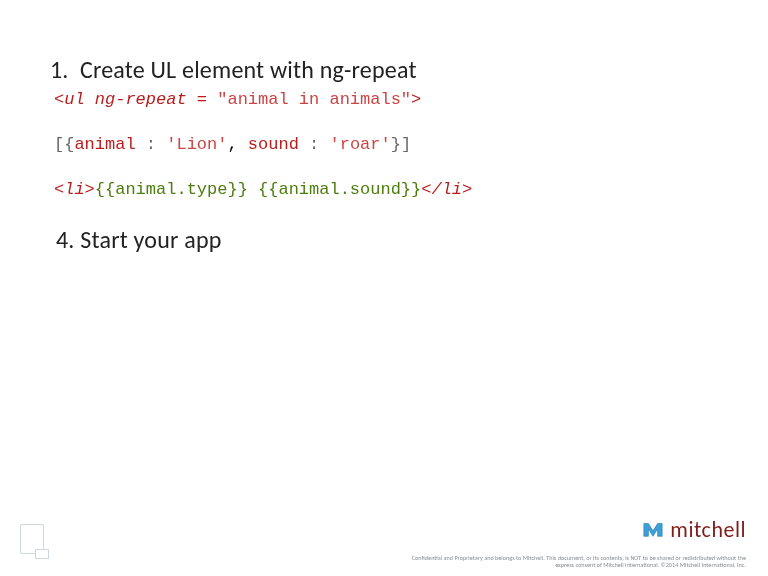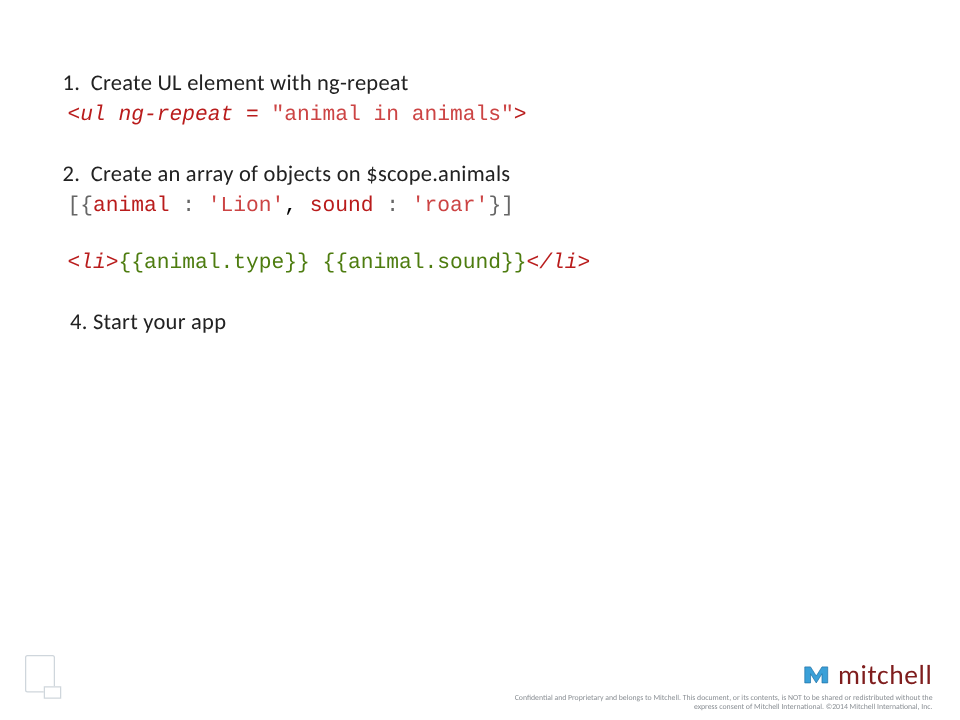--- a/index.html
+++ b/index.html
@@ -11,21 +11,21 @@
     font-family: Calibri, "Segoe UI", Arial, sans-serif;
     color: #222;
     overflow: hidden;
     position: relative;
   }
   .slide {
     box-sizing: border-box;
     padding: 55px 50px 0 50px;
   }
   .step {
-    font-size: 18px;
+    font-size: 24px;
     font-weight: 400;
     margin-bottom: 6px;
     letter-spacing: 0.2px;
   }
   .code {
     font-family: Consolas, "Courier New", monospace;
     font-size: 17px;
     margin: 6px 0 26px 4px;
     white-space: pre;
   }
@@ -82,39 +82,35 @@
   .brand-name {
     font-size: 22px;
     font-weight: 400;
     color: #7f1d1d;
     letter-spacing: 0.5px;
   }
   .disclaimer {
     font-size: 6.2px;
     color: #8a8f94;
     line-height: 1.25;
-    margin-top: 2px;
+    margin-top: 12px;
     max-width: 340px;
   }
 </style>
 </head>
 <body>
 
 <div class="slide">
 
   <div class="step">
     <span>1.</span>&nbsp;
     <span>Create UL element with ng-repeat</span>
   </div>
   <div class="code"><span class="tag">&lt;ul</span><span class="tag"> ng-repeat = </span><span class="str">"animal in animals"</span><span class="tag">&gt;</span></div>
 
-  <div class="step">
-    <span>2.</span>&nbsp;
-    <span>Create an array of objects on $scope.animals</span>
-  </div>
   <div class="code"><span class="punc">[{</span><span class="ident">animal</span><span class="punc"> : </span><span class="str">'Lion'</span><span class="black">, </span><span class="ident">sound</span><span class="punc"> : </span><span class="str">'roar'</span><span class="punc">}]</span></div>
 
   <div class="code"><span class="tag">&lt;li&gt;</span><span class="plain">{{animal.type}} {{animal.sound}}</span><span class="tag">&lt;/li&gt;</span></div>
 
   <div class="step" style="margin-left:6px;">
     <span>4.</span>
     <span>Start your app</span>
   </div>
 
 </div>

